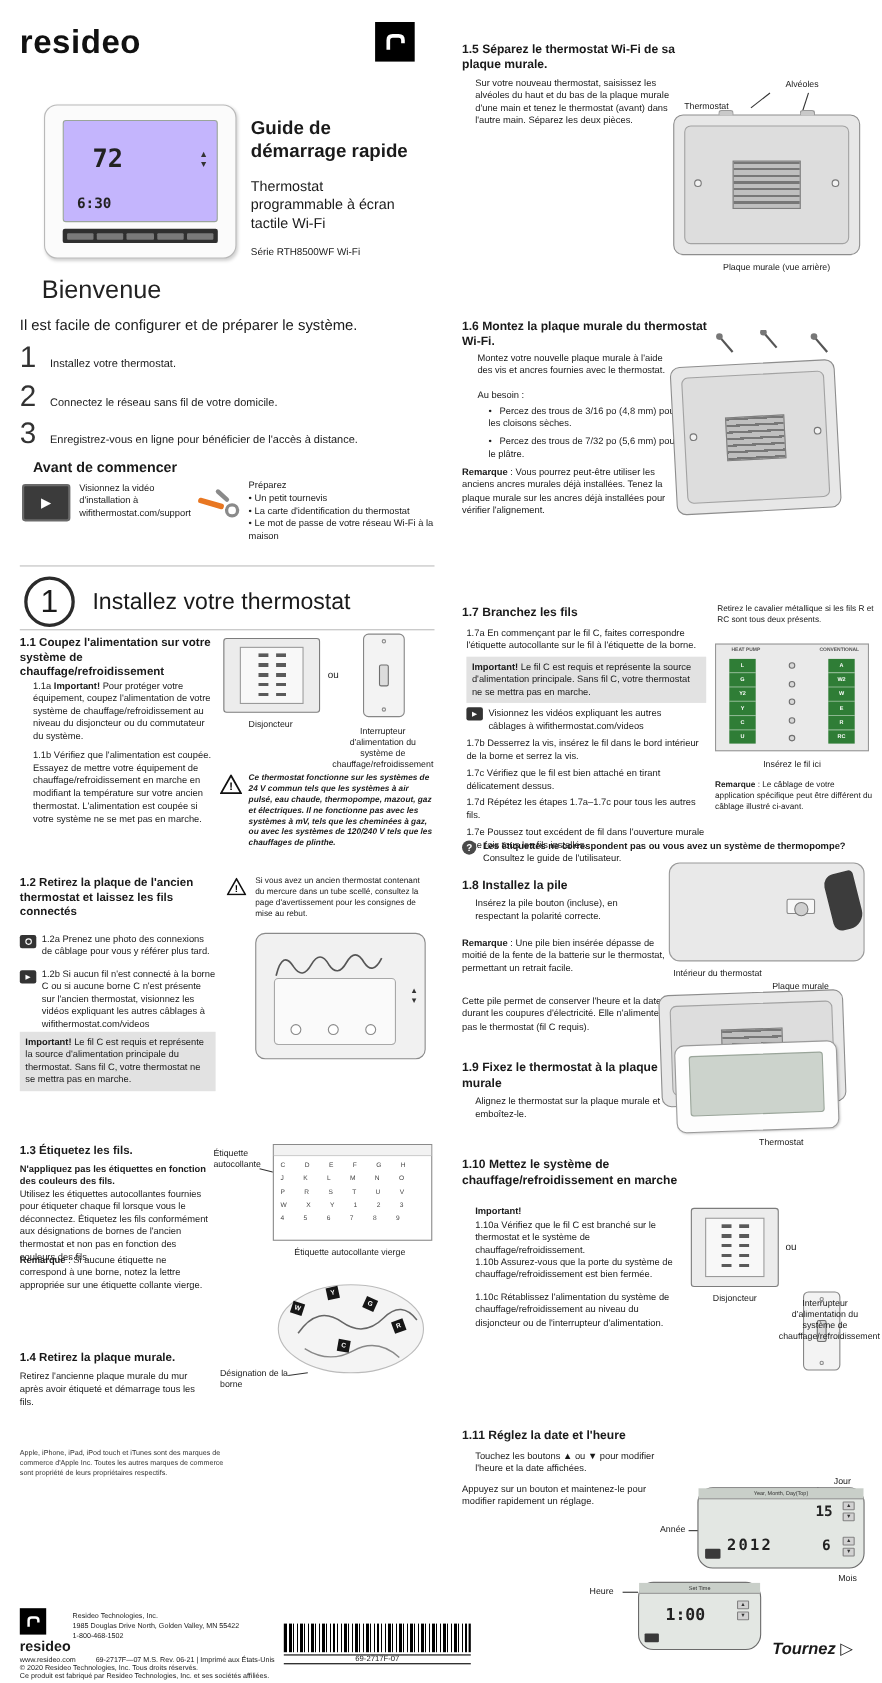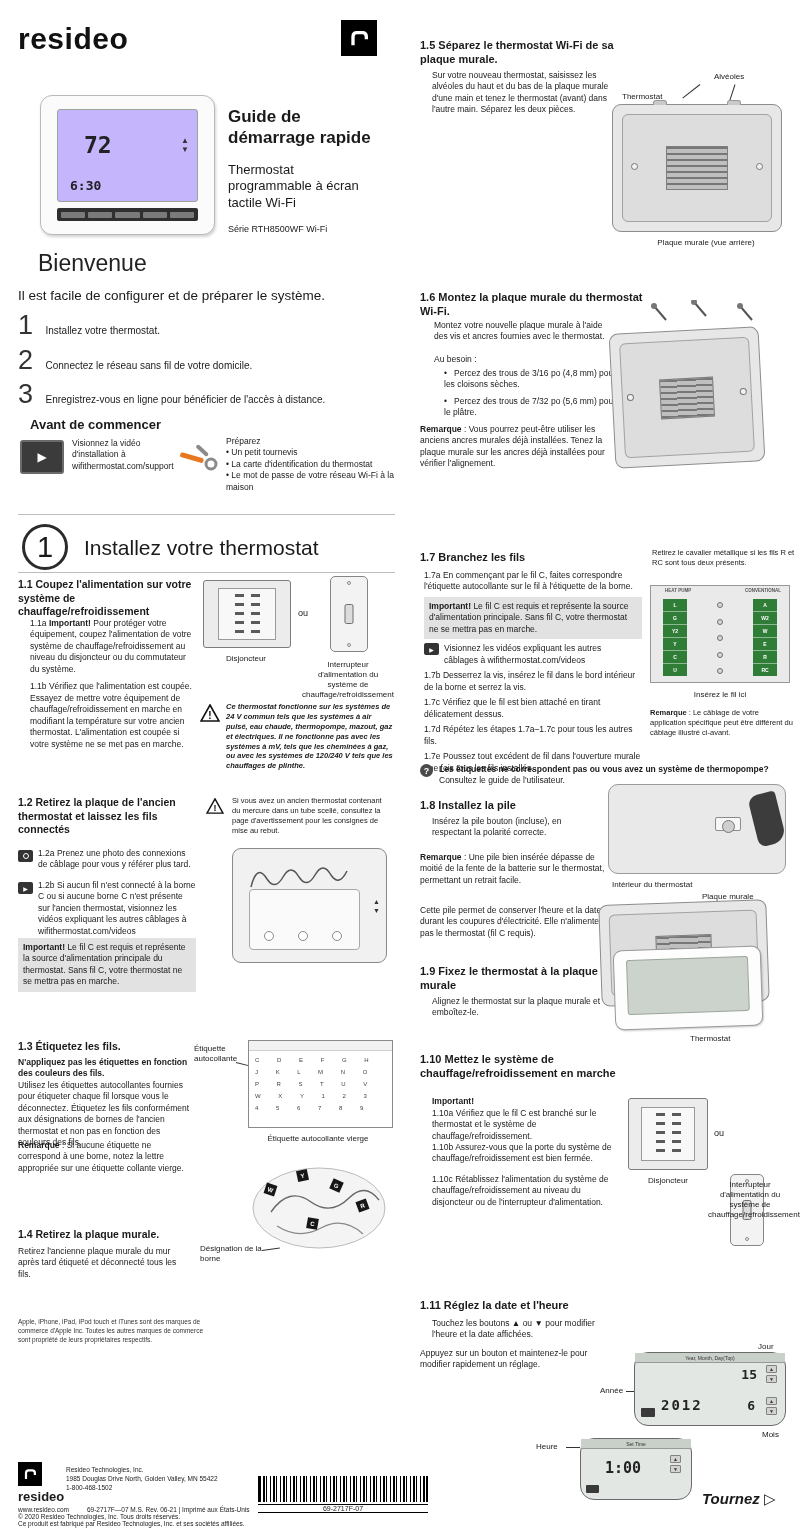--- a/index.html
+++ b/index.html
@@ -228,21 +228,21 @@
       <path d="M32 70 q22 14 44 2 q22-12 42 6" fill="none" stroke="#888" stroke-width="1.2"></path>
     </svg>
     <div class="tagsq" style="left:20px; top:28px; transform:rotate(18deg);">W</div>
     <div class="tagsq" style="left:52px; top:14px; transform:rotate(-12deg);">Y</div>
     <div class="tagsq" style="left:86px; top:24px; transform:rotate(24deg);">G</div>
     <div class="tagsq" style="left:112px; top:44px; transform:rotate(-20deg);">R</div>
     <div class="tagsq" style="left:62px; top:62px; transform:rotate(10deg);">C</div>
   </div>
 
   <div class="abs h2s" style="left:18px; top:1228px;">1.4  Retirez la plaque murale.</div>
-  <div class="abs t" style="left:18px; top:1246px; width:172px;">Retirez l'ancienne plaque murale du mur après tard étiqueté et déconnecté tous les fils.</div>
+  <div class="abs t" style="left:18px; top:1246px; width:172px;">Retirez l'ancienne plaque murale du mur après avoir étiqueté et démarrage tous les fils.</div>
   <div class="abs lbl" style="left:200px; top:1244px; width:72px;">Désignation de la borne</div>
   <div class="line" style="left:262px; top:1250px; width:18px; transform:rotate(-8deg);"></div>
 
   <div class="abs t6" style="left:18px; top:1318px; width:186px; color:#333;">Apple, iPhone, iPad, iPod touch et iTunes sont des marques de commerce d'Apple Inc. Toutes les autres marques de commerce sont propriété de leurs propriétaires respectifs.</div>
 
   <div class="abs h2" style="left:420px; top:38px; width:215px;">1.5  Séparez le thermostat Wi-Fi de sa plaque murale.</div>
   <div class="abs t" style="left:432px; top:70px; width:188px;">Sur votre nouveau thermostat, saisissez les alvéoles du haut et du bas de la plaque murale d'une main et tenez le thermostat (avant) dans l'autre main. Séparez les deux pièces.</div>
   <div class="abs lbl" style="left:714px; top:72px;">Alvéoles</div>
   <div class="line" style="left:700px; top:84px; width:22px; transform:rotate(142deg);"></div>
   <div class="line" style="left:735px; top:84px; width:18px; transform:rotate(108deg);"></div>

